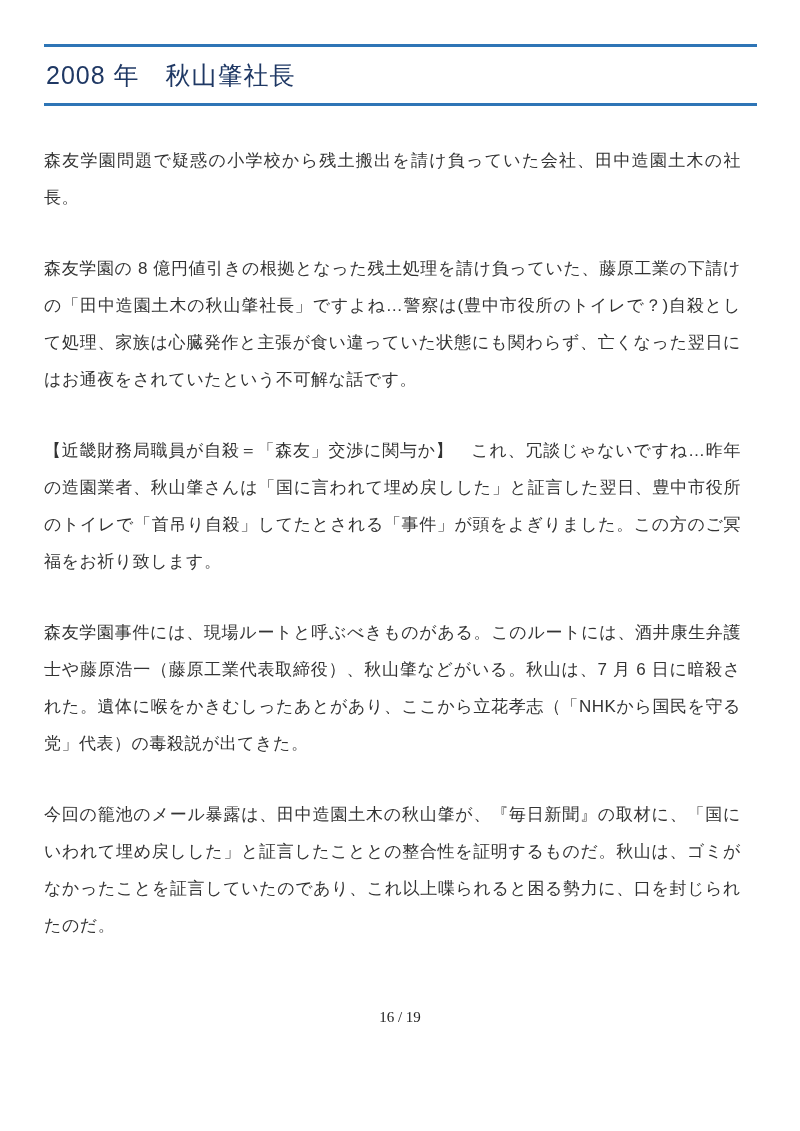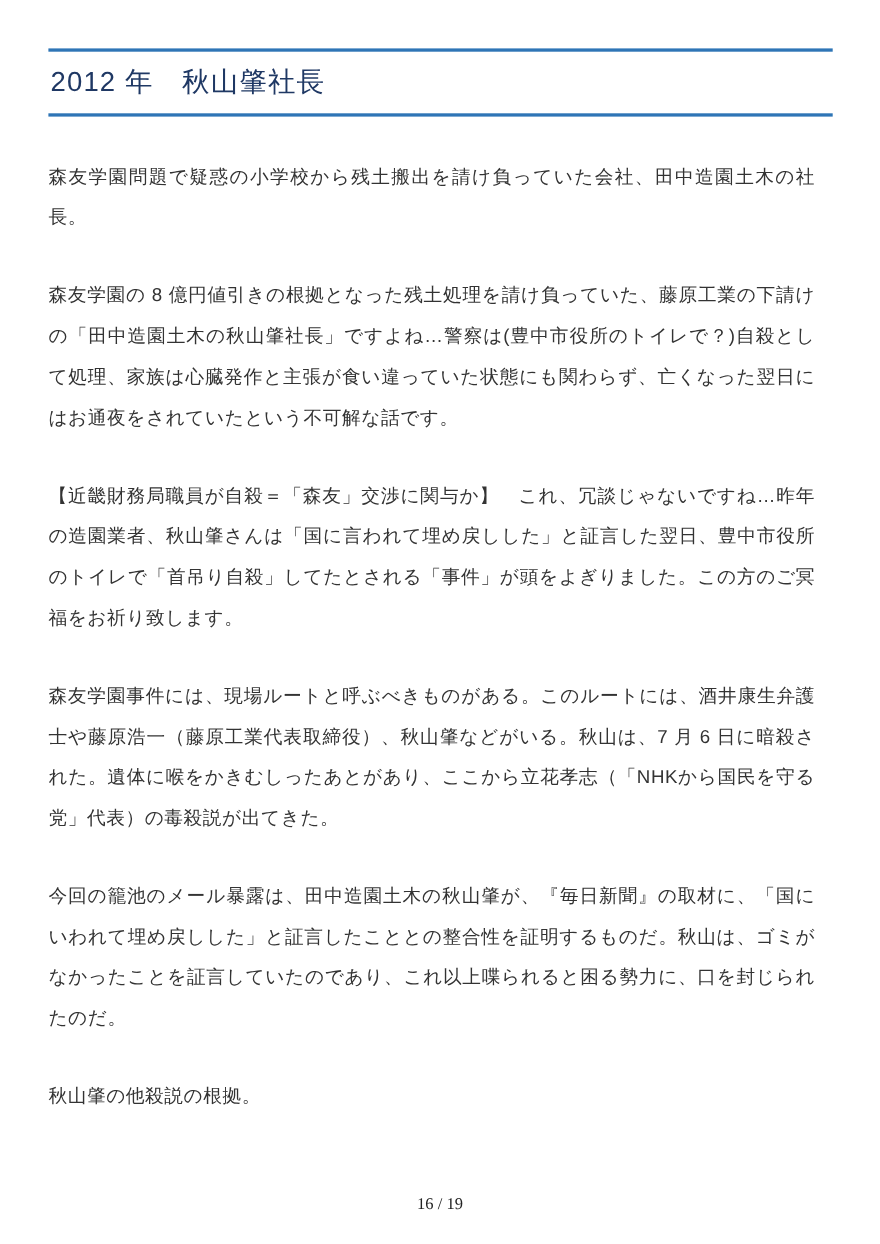--- a/index.html
+++ b/index.html
@@ -44,48 +44,47 @@
   .doc-body p {
     margin: 0 16px 34px 0;
     font-size: 17px;
     line-height: 37px;
     color: var(--body-text, #333333);
     text-align: justify;
     letter-spacing: 0.5px;
   }
   .page-footer {
     position: absolute;
-    top: 1086px;
+    top: 1008px;
     left: 0;
     width: 100%;
     text-align: center;
   }
   .page-footer span {
     font-family: "Liberation Serif", "DejaVu Serif", serif;
     font-size: 15px;
     color: #222222;
   }
 </style>
 </head>
 <body>
 
 <div class="page">
   <div class="content">
 
     <header class="title-block">
-      <h1>2012 年　秋山肇社長</h1>
+      <h1>2008 年　秋山肇社長</h1>
     </header>
 
     <main class="doc-body">
       <p>森友学園問題で疑惑の小学校から残土搬出を請け負っていた会社、田中造園土木の社長。</p>
       <p>森友学園の 8 億円値引きの根拠となった残土処理を請け負っていた、藤原工業の下請けの「田中造園土木の秋山肇社長」ですよね…警察は(豊中市役所のトイレで？)自殺として処理、家族は心臓発作と主張が食い違っていた状態にも関わらず、亡くなった翌日にはお通夜をされていたという不可解な話です。</p>
       <p>【近畿財務局職員が自殺＝「森友」交渉に関与か】　これ、冗談じゃないですね…昨年の造園業者、秋山肇さんは「国に言われて埋め戻しした」と証言した翌日、豊中市役所のトイレで「首吊り自殺」してたとされる「事件」が頭をよぎりました。この方のご冥福をお祈り致します。</p>
       <p>森友学園事件には、現場ルートと呼ぶべきものがある。このルートには、酒井康生弁護士や藤原浩一（藤原工業代表取締役）、秋山肇などがいる。秋山は、7 月 6 日に暗殺された。遺体に喉をかきむしったあとがあり、ここから立花孝志（「NHKから国民を守る党」代表）の毒殺説が出てきた。</p>
       <p>今回の籠池のメール暴露は、田中造園土木の秋山肇が、『毎日新聞』の取材に、「国にいわれて埋め戻しした」と証言したこととの整合性を証明するものだ。秋山は、ゴミがなかったことを証言していたのであり、これ以上喋られると困る勢力に、口を封じられたのだ。</p>
-      <p>秋山肇の他殺説の根拠。</p>
     </main>
 
   </div>
 
   <footer class="page-footer">
     <span>16 / 19</span>
   </footer>
 </div>
 
 </body></html>

